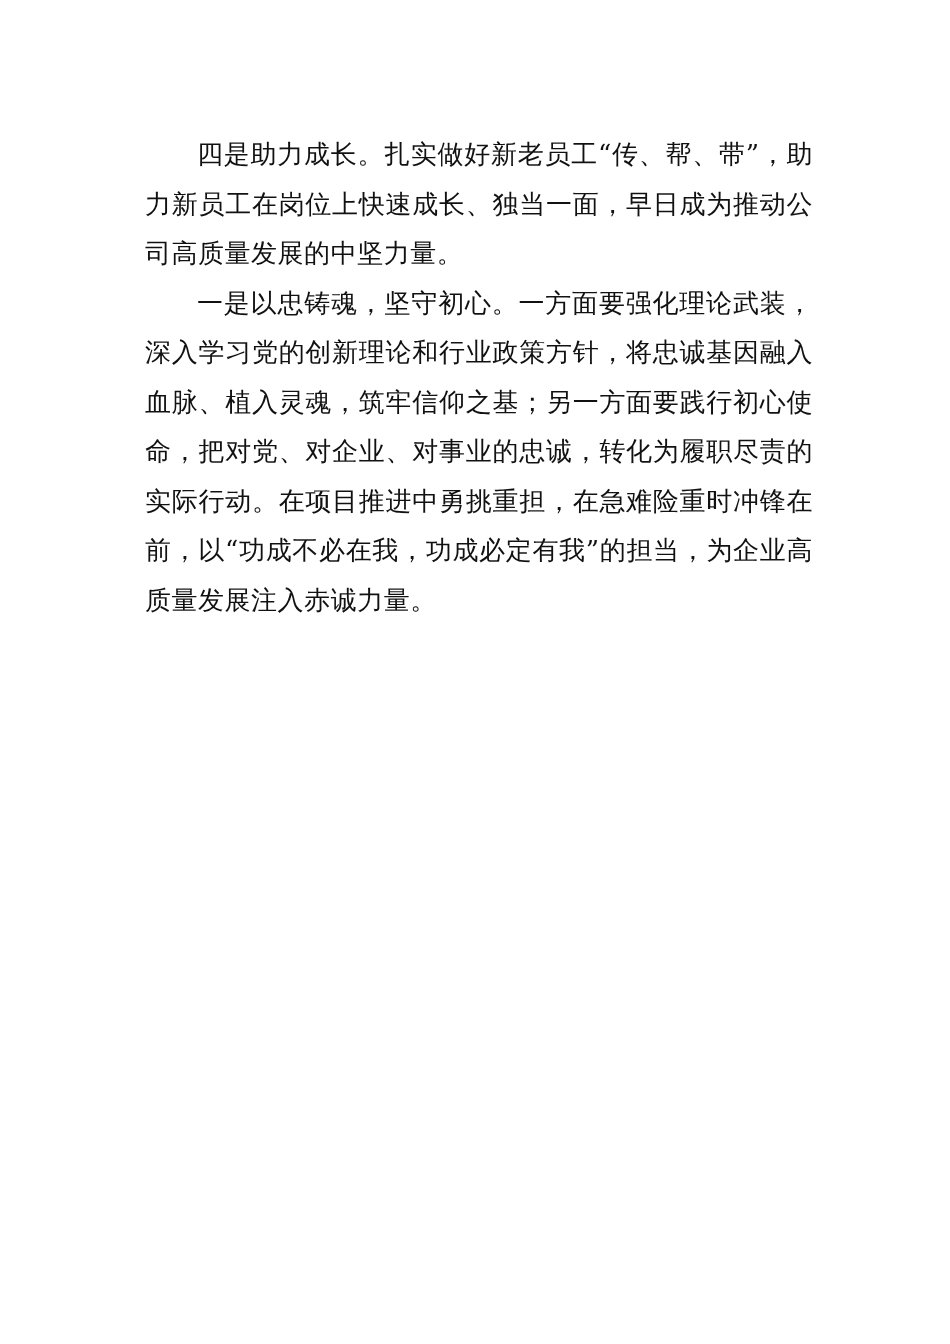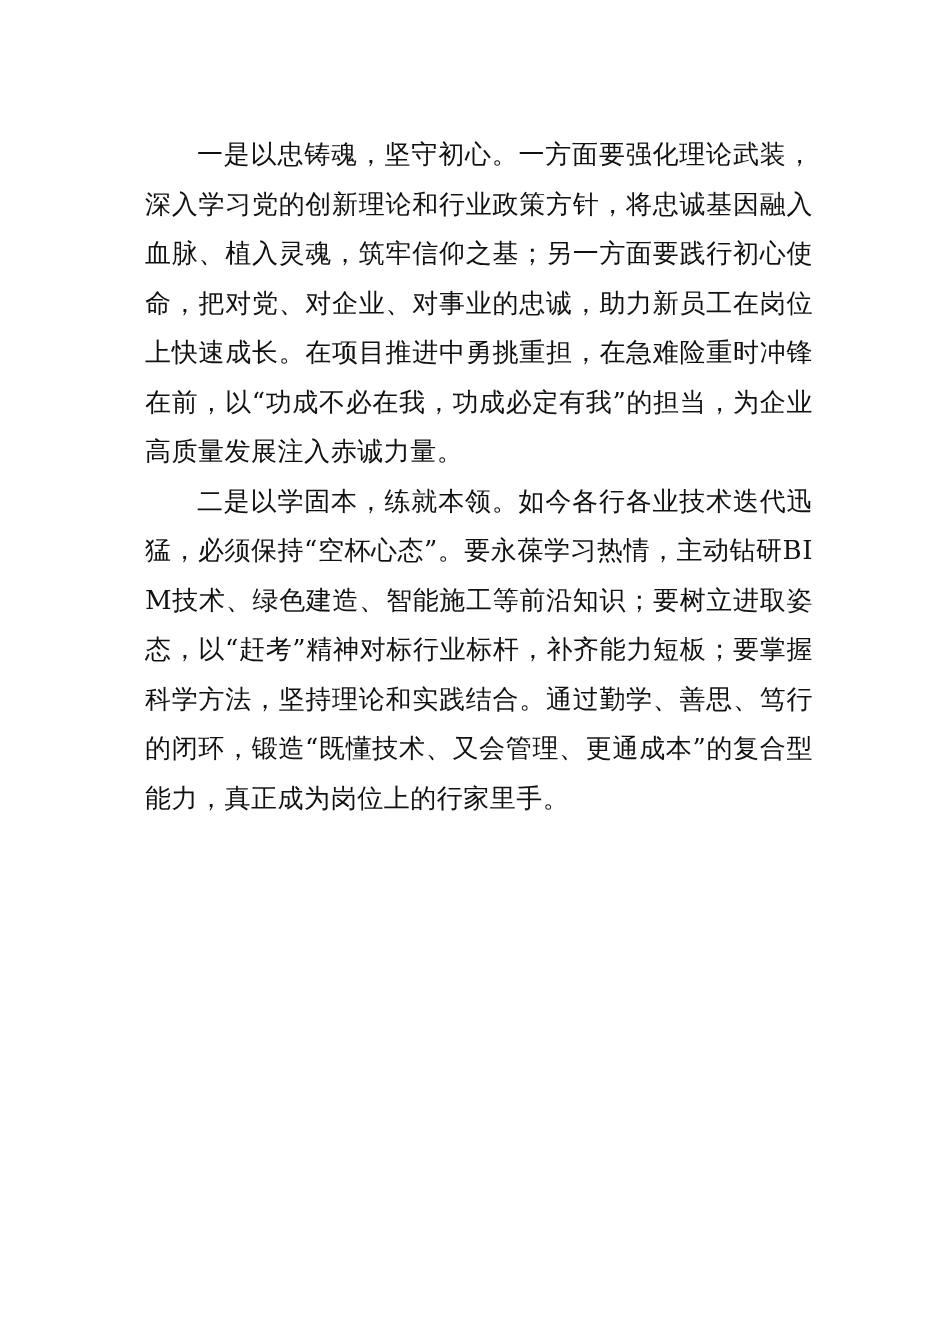--- a/index.html
+++ b/index.html
@@ -33,16 +33,16 @@
     text-indent: 2em;
     word-break: break-all;
     letter-spacing: 0.02em;
   }
 </style>
 </head>
 <body>
 
 <div class="page">
   <div class="doc-body">
-    <p class="para">一是以忠铸魂，坚守初心。一方面要强化理论武装，深入学习党的创新理论和行业政策方针，将忠诚基因融入血脉、植入灵魂，筑牢信仰之基；另一方面要践行初心使命，把对党、对企业、对事业的忠诚，助力新员工在岗位上快速成长。在项目推进中勇挑重担，在急难险重时冲锋在前，以“功成不必在我，功成必定有我”的担当，为企业高质量发展注入赤诚力量。</p>
-    <p class="para">二是以学固本，练就本领。如今各行各业技术迭代迅猛，必须保持“空杯心态”。要永葆学习热情，主动钻研BIM技术、绿色建造、智能施工等前沿知识；要树立进取姿态，以“赶考”精神对标行业标杆，补齐能力短板；要掌握科学方法，坚持理论和实践结合。通过勤学、善思、笃行的闭环，锻造“既懂技术、又会管理、更通成本”的复合型能力，真正成为岗位上的行家里手。</p>
+    <p class="para">四是助力成长。扎实做好新老员工“传、帮、带”，助力新员工在岗位上快速成长、独当一面，早日成为推动公司高质量发展的中坚力量。</p>
+    <p class="para">一是以忠铸魂，坚守初心。一方面要强化理论武装，深入学习党的创新理论和行业政策方针，将忠诚基因融入血脉、植入灵魂，筑牢信仰之基；另一方面要践行初心使命，把对党、对企业、对事业的忠诚，转化为履职尽责的实际行动。在项目推进中勇挑重担，在急难险重时冲锋在前，以“功成不必在我，功成必定有我”的担当，为企业高质量发展注入赤诚力量。</p>
   </div>
 </div>
 
 </body></html>

